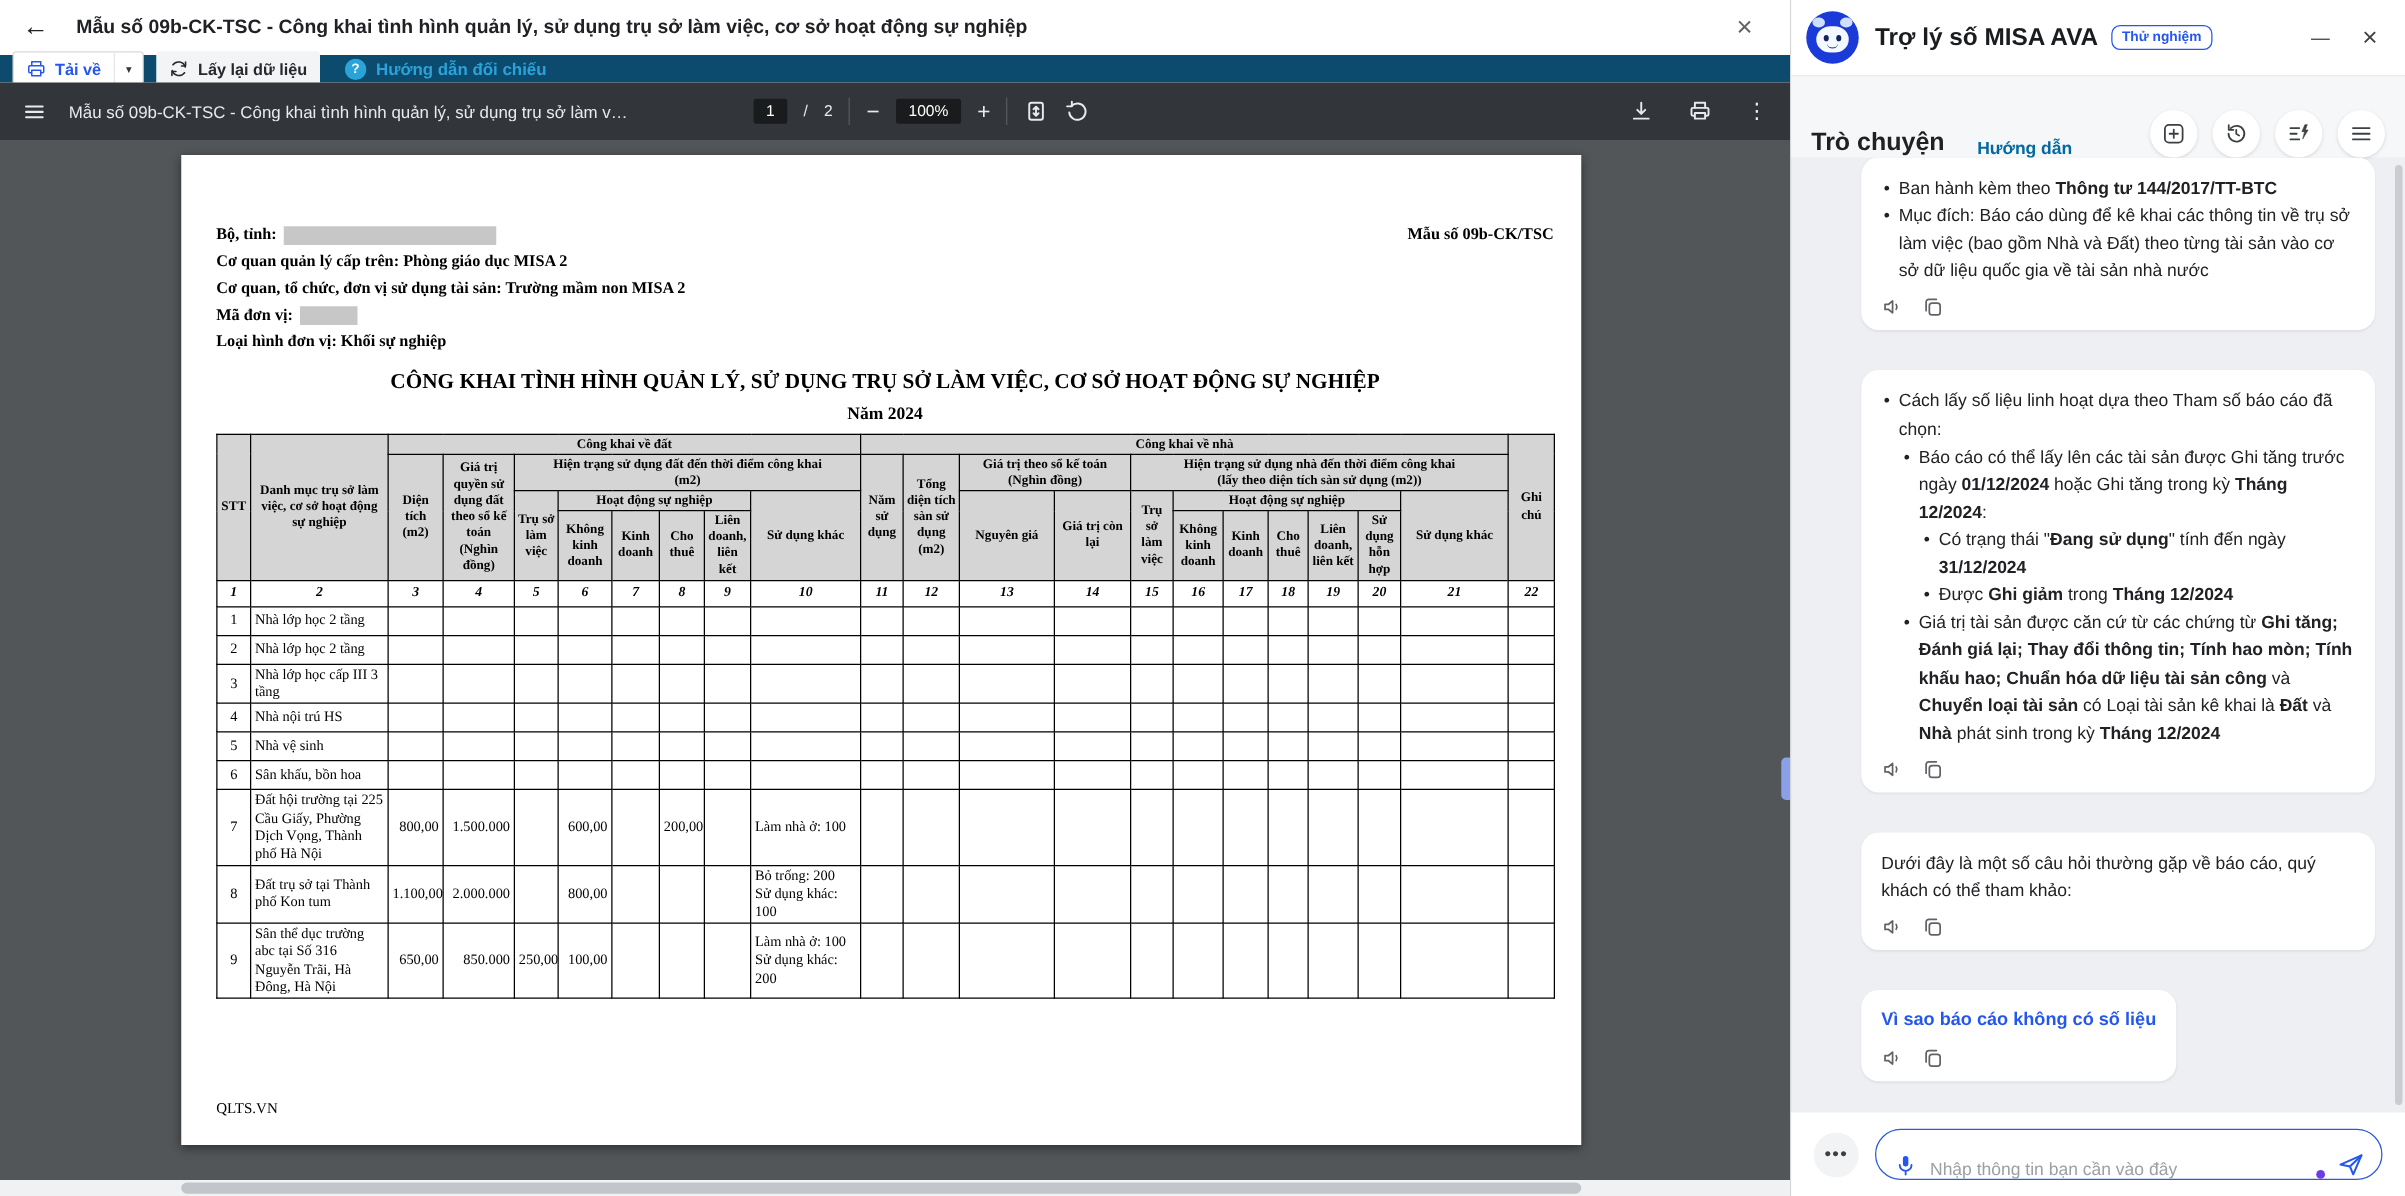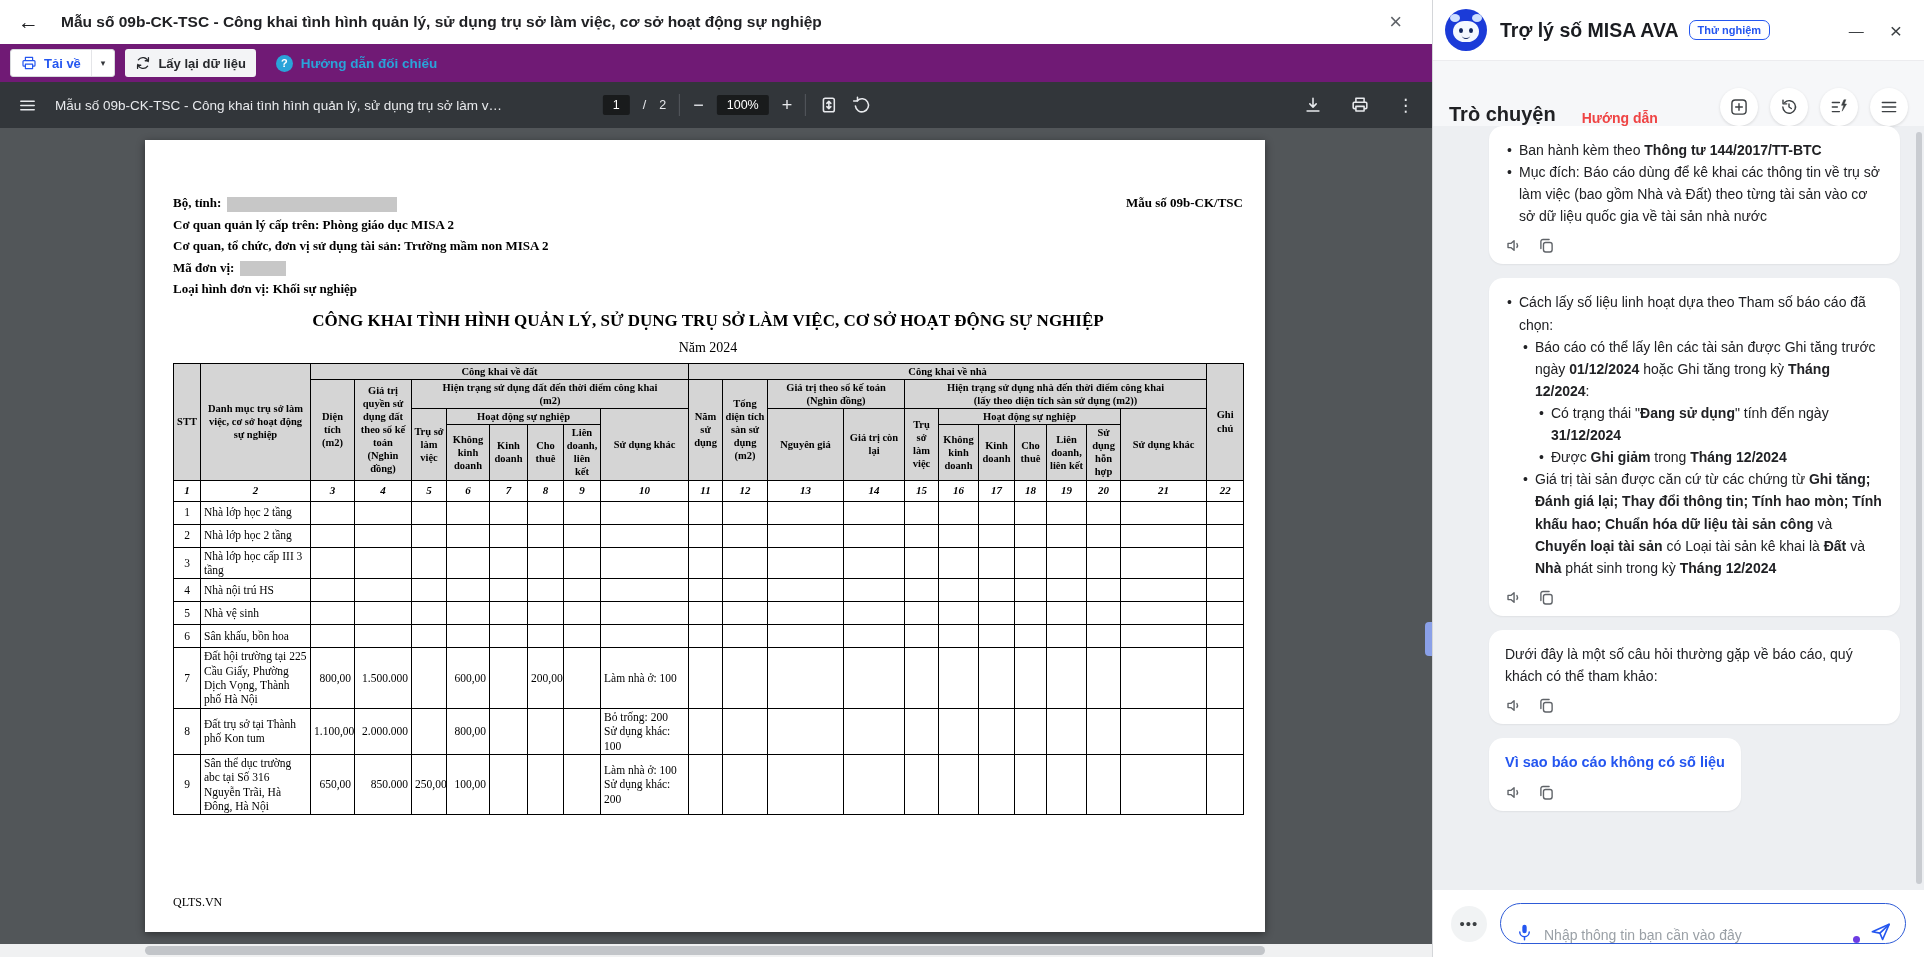--- a/index.html
+++ b/index.html
@@ -6,21 +6,21 @@
   html,body{width:1924px;height:957px;overflow:hidden}
   body{display:flex;font-family:"Liberation Sans","DejaVu Sans",sans-serif;background:#fff}
 
   
   .main{flex:1;position:relative;display:flex;flex-direction:column;min-width:0}
   .titlebar{height:44px;background:#fff;display:flex;align-items:center;padding:0 18px;flex:0 0 auto}
   .back{font-size:21px;color:#202124;margin-right:22px;cursor:pointer}
   .wtitle{flex:1;font-size:15.5px;font-weight:700;color:#202124;white-space:nowrap;overflow:hidden;text-overflow:ellipsis}
   .wclose{font-size:22px;color:#5f6368;margin-right:12px;cursor:pointer;line-height:1}
 
-  .toolbar{height:38px;background:#701a75;display:flex;align-items:center;padding:0 10px;gap:10px;flex:0 0 auto}
+  .toolbar{height:22px;background:#0c4a6e;display:flex;align-items:center;padding:0 10px;gap:10px;flex:0 0 auto}
   .btn{height:28px;display:flex;align-items:center;gap:7px;padding:0 10px;border-radius:3px;font-size:13px;cursor:pointer}
   .btn svg{flex:0 0 auto}
   .btn-download{background:#fff;border:1px solid #d8dadd;color:#2456f0;font-weight:700;padding-right:0}
   .caret{color:#33363a;font-size:9px;border-left:1px solid #e4e5e8;padding:0 9px;margin-left:3px;height:100%;display:flex;align-items:center}
   .btn-refresh{background:#f3f4f6;color:#26282c;font-weight:700}
   .guide-link{display:flex;align-items:center;gap:8px;color:#2aa3d9;font-size:13.5px;font-weight:700;margin-left:10px;cursor:pointer}
   .qmark{width:17px;height:17px;border-radius:50%;background:#2aa3d9;color:#fff;font-size:11px;font-weight:700;display:flex;align-items:center;justify-content:center}
 
   .pdfbar{height:46px;background:#32363a;color:#e8eaed;display:flex;align-items:center;padding:0 18px;position:relative;flex:0 0 auto}
   .pdfbar svg{stroke:#e8eaed;fill:none;stroke-width:1.7;stroke-linecap:round;stroke-linejoin:round}
@@ -35,21 +35,21 @@
   .icon-btn{cursor:pointer;display:flex;align-items:center}
 
   .docarea{flex:1;position:relative;background:#525659;overflow:hidden}
   .page{width:1120px;height:792px;background:#fff;margin:12px 0 0 145px;padding:52px 22px 0 28px;box-shadow:0 2px 8px rgba(0,0,0,.45);
         font-family:"Liberation Serif","DejaVu Serif",serif;color:#000;position:relative}
   .info p{font-size:13px;font-weight:700;line-height:21.5px}
   .redact{display:inline-block;height:15px;background:#c7c7c7;vertical-align:middle;margin-left:6px}
   .r-lg{width:170px}.r-sm{width:46px}
   .form-code{float:right;font-weight:700;font-size:13px}
   .doc-title{text-align:center;font-size:17px;font-weight:700;margin-top:11px}
-  .doc-sub{text-align:center;font-size:14px;font-weight:400;margin:9px 0 7px}
+  .doc-sub{text-align:center;font-size:14px;font-weight:700;margin:9px 0 7px}
   .doc-table{border-collapse:collapse;table-layout:fixed;width:1070px;font-size:10.5px}
   .doc-table th{font-weight:700;background:#d5d5d5;border:1px solid #000;padding:1px 2px;vertical-align:middle;text-align:center;white-space:pre-line;line-height:1.25}
   .doc-table td{border:1px solid #000;font-size:11.5px;padding:1px 3px;height:23px;vertical-align:middle;white-space:pre-line;line-height:1.25}
   .numrow td{font-style:italic;font-weight:700;text-align:center;font-size:11px;height:21px}
   .c-stt{text-align:center}.c-name{text-align:left}.c-num{text-align:right}
   .doc-footer{position:absolute;bottom:22px;left:28px;font-size:12px}
   .hscroll{position:absolute;bottom:0;left:0;right:0;height:13px;background:#f0f1f2}
   .hthumb{position:absolute;left:145px;top:2px;width:1120px;height:9px;background:#c2c5c9;border-radius:5px}
   .panel-handle{position:absolute;right:0;top:494px;width:7px;height:34px;background:#8aa0e8;border-radius:4px 0 0 4px;cursor:pointer}
 
@@ -64,27 +64,27 @@
   .ava-eye.l{left:6px}.ava-eye.r{right:6px}
   .ava-smile{position:absolute;left:50%;transform:translateX(-50%);bottom:3px;width:9px;height:5px;border-bottom:1.6px solid #12265e;border-radius:0 0 8px 8px}
   .chat-title{font-size:19.5px;font-weight:700;color:#1a1c20;margin-left:13px}
   .badge{margin-left:10px;border:1px solid #2456f0;color:#2456f0;font-size:11px;font-weight:700;padding:3px 8px;border-radius:7px}
   .win-acts{margin-left:auto;display:flex;align-items:center;gap:26px;color:#3c4043}
   .minimize{font-size:15px;cursor:pointer}
   .chclose{font-size:21px;cursor:pointer;line-height:1}
 
   .chat-sub{height:66px;display:flex;align-items:flex-end;padding:0 16px;background:#f6f7f9;border-top:1px solid #ececef;flex:0 0 auto}
   .tab{font-size:20px;font-weight:700;color:#202124}
-  .guide2{font-size:14px;font-weight:700;color:#ef4444;margin-left:26px;cursor:pointer}
+  .guide2{font-size:14px;font-weight:700;color:#0369a1;margin-left:26px;cursor:pointer}
   .sub-acts{margin-left:auto;display:flex;gap:12px}
   .cbtn{width:38px;height:38px;border-radius:50%;background:#fff;box-shadow:0 1px 3px rgba(0,0,0,.13);display:flex;align-items:center;justify-content:center;cursor:pointer}
   .cbtn svg{stroke:#3c4043;fill:none;stroke-width:1.7;stroke-linecap:round;stroke-linejoin:round}
 
   .chat-body{flex:1;overflow:hidden;padding:6px 24px 0 56px}
-  .bubble{background:#fff;border-radius:14px;padding:13px 16px 9px;margin-bottom:14px;max-width:412px;width:fit-content;
+  .bubble{background:#fff;border-radius:14px;padding:13px 16px 9px;margin-bottom:32px;max-width:412px;width:fit-content;
           box-shadow:0 1px 2px rgba(0,0,0,.06);font-size:14px;line-height:1.58;color:#202124}
   .bubble:first-child{margin-top:-6px}
   .li{position:relative;padding-left:14px}
   .li::before{content:"•";position:absolute;left:2px}
   .l2{margin-left:16px}.l3{margin-left:32px}
   .actions{display:flex;gap:13px;margin-top:9px}
   .act{cursor:pointer;display:flex}
   .act svg{stroke:#5f6368;fill:none;stroke-width:1.6;stroke-linecap:round;stroke-linejoin:round}
   .suggestion .sg-text{color:#2456f0;font-weight:700;font-size:14.5px}
   .chat-scrollbar{position:absolute;right:2px;top:132px;width:6px;height:752px;background:#c9ccd1;border-radius:3px}

